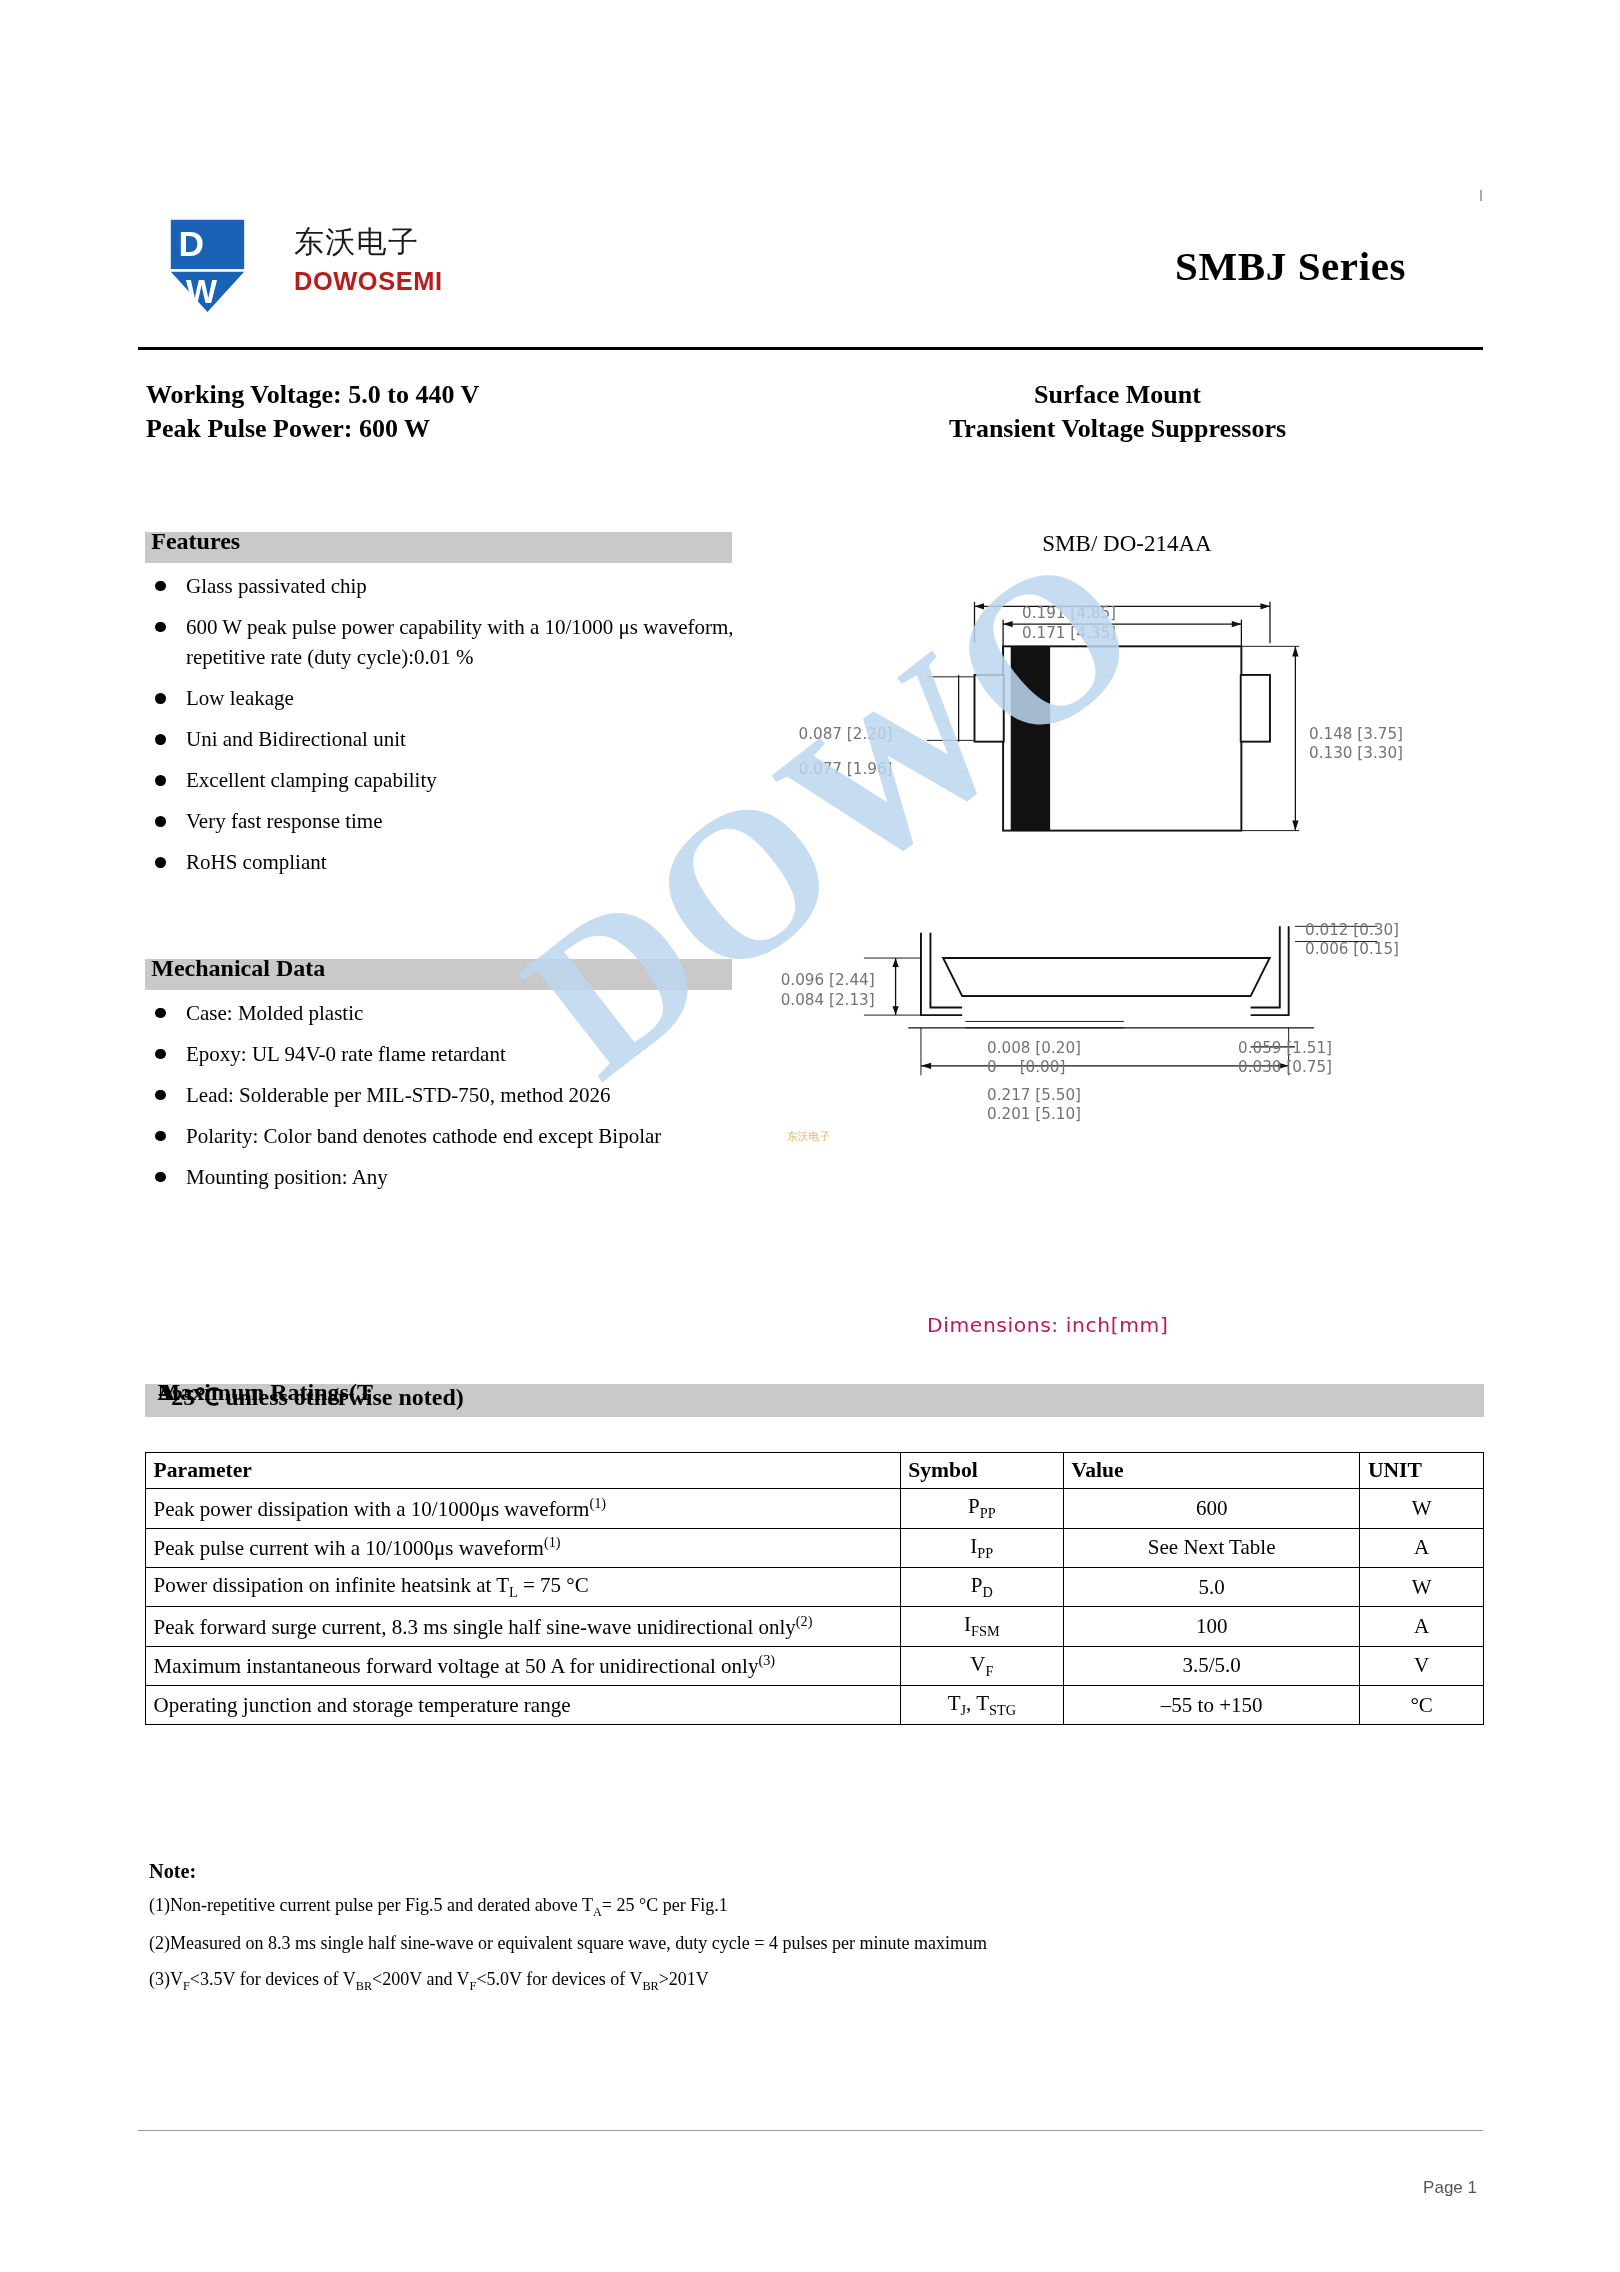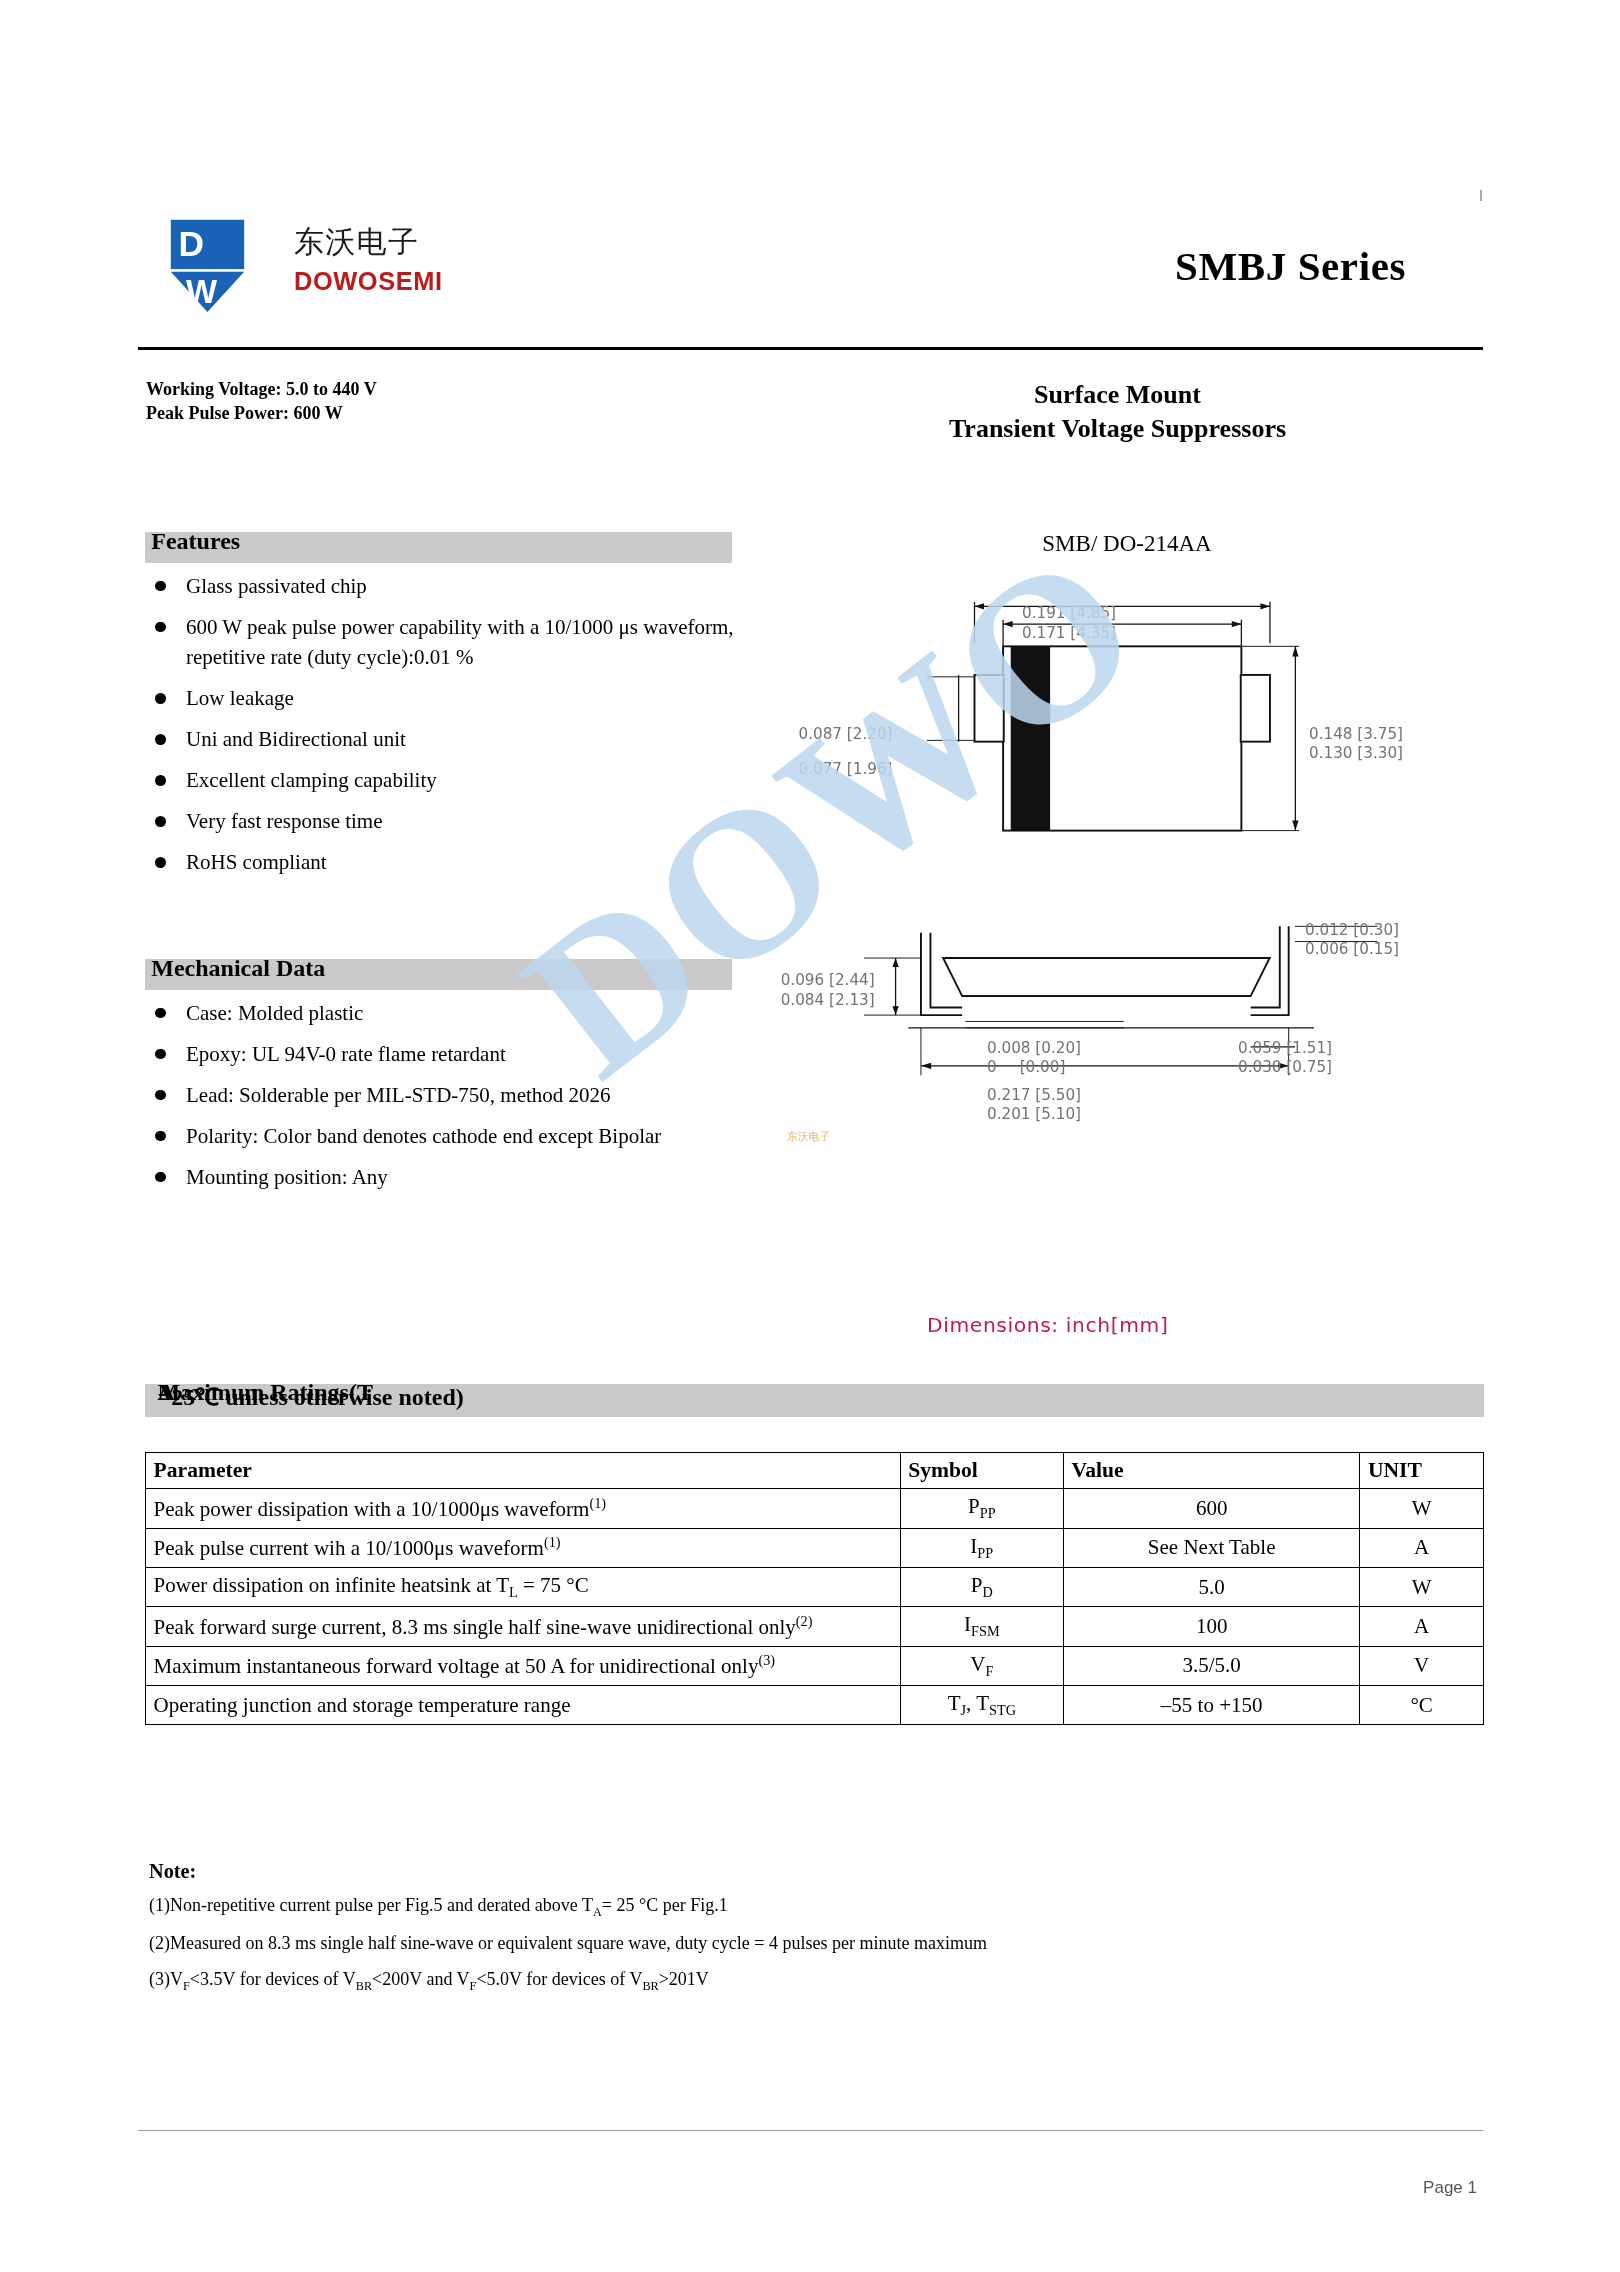--- a/index.html
+++ b/index.html
@@ -72,21 +72,21 @@
     background: #000;
   }
 
   
   .subhead-left {
     position: absolute;
     left: 146px; top: 378px;
     width: 622px;
   }
   .subhead-left div {
-    font-size: 18px;
+    font-size: 26px;
     font-weight: bold;
     line-height: 1.32;
   }
   .subhead-right {
     position: absolute;
     left: 749px; top: 378px;
     width: 737px;
     text-align: center;
   }
   .subhead-right div {

